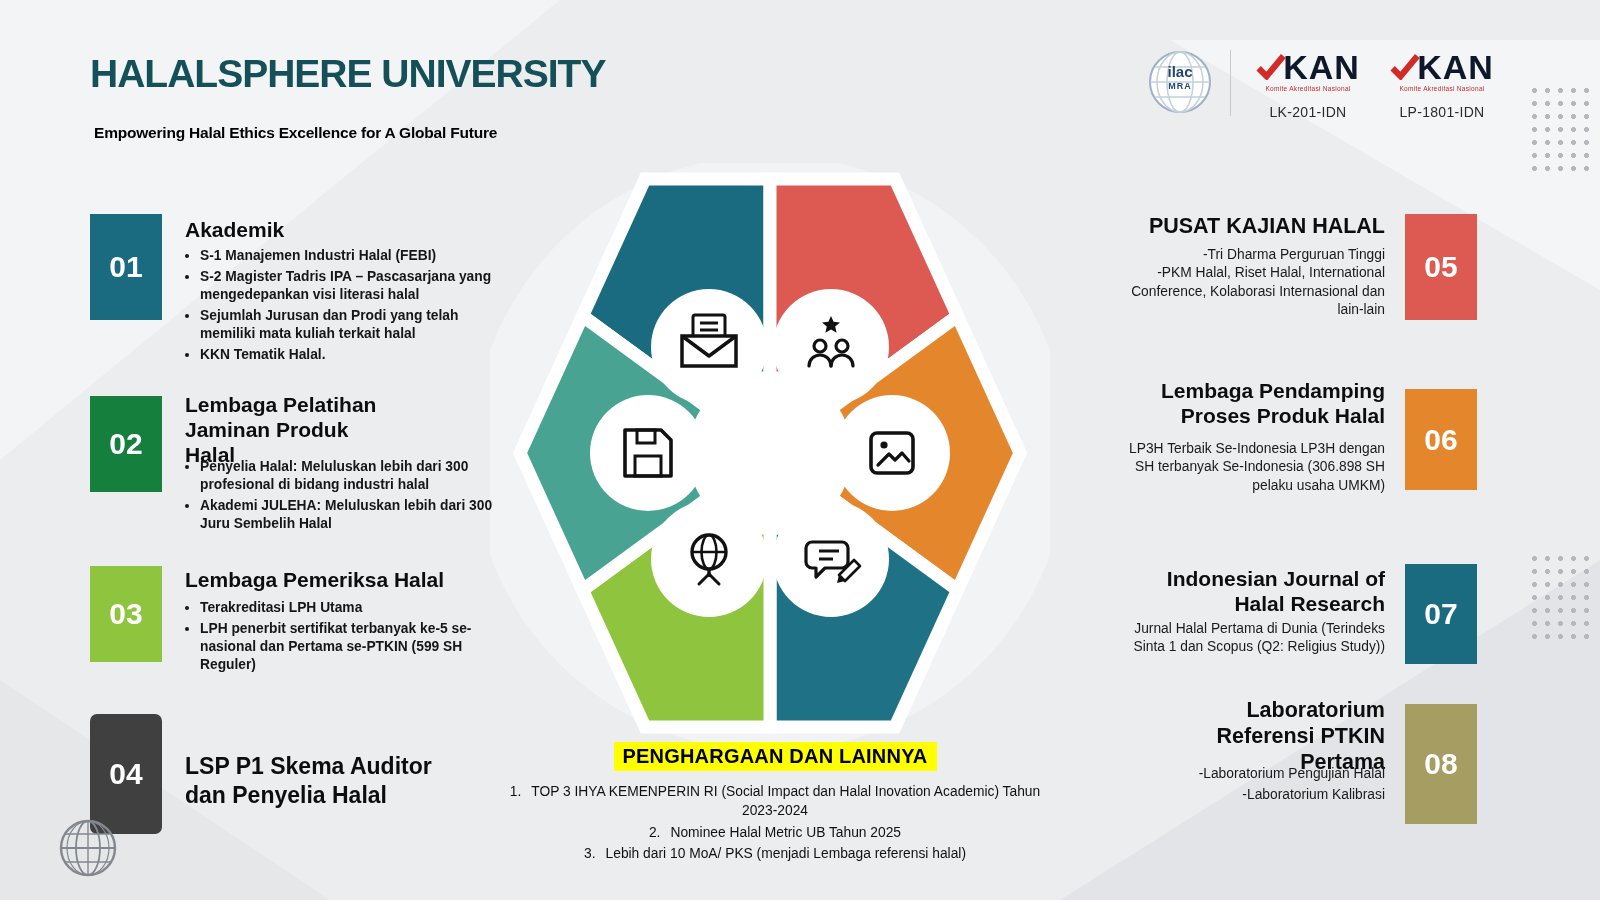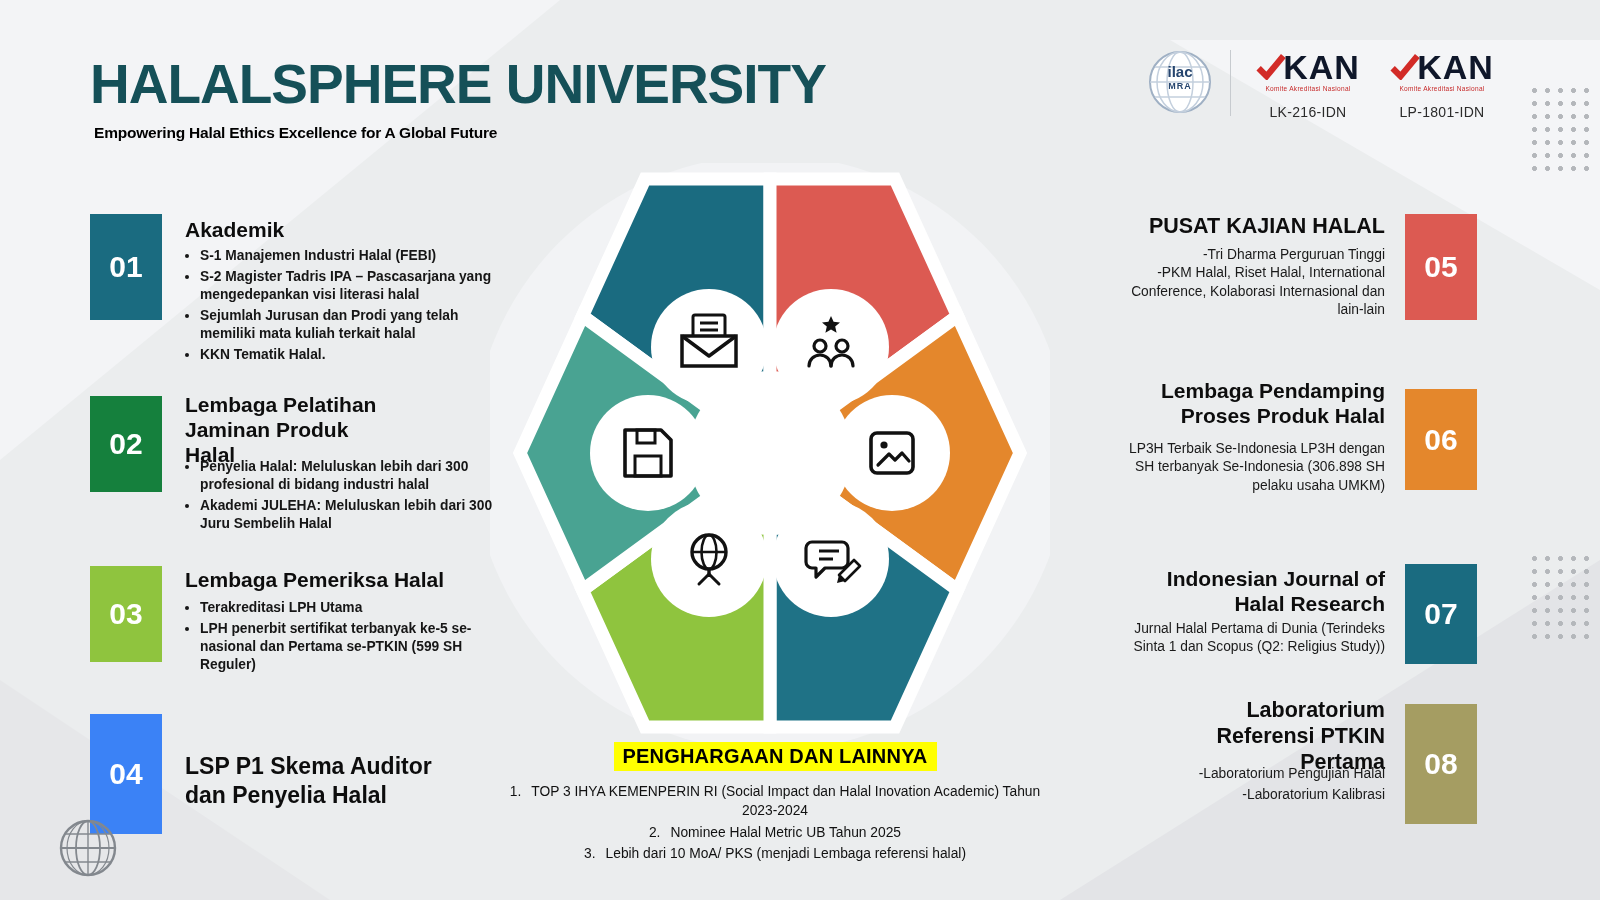--- a/index.html
+++ b/index.html
@@ -12,21 +12,21 @@
   #bg1{left:0;top:0;width:560px;height:460px;background:#f3f4f6;clip-path:polygon(0 0,100% 0,0 100%);}
   #bg2{right:0;top:40px;width:430px;height:250px;background:#f4f5f7;clip-path:polygon(100% 0,100% 100%,0 0);}
   #bg3{right:0;bottom:0;width:540px;height:340px;background:#e3e4e7;clip-path:polygon(100% 0,100% 100%,0 100%);}
   #bg4{left:0;bottom:0;width:330px;height:220px;background:#e6e7e9;clip-path:polygon(0 0,0 100%,100% 100%);}
   .dots{position:absolute;width:64px;height:92px;
     background-image:radial-gradient(#b4b7bb 2.2px,transparent 2.7px);
     background-size:13px 13px;}
   #dots1{right:8px;top:84px;}
   #dots2{right:8px;top:552px;}
   
-  #title{position:absolute;left:90px;top:52px;font-size:55px;font-weight:800;letter-spacing:-1px;white-space:nowrap;}
+  #title{position:absolute;left:90px;top:52px;font-size:39px;font-weight:800;letter-spacing:-1px;white-space:nowrap;}
   #subtitle{position:absolute;left:94px;top:124px;font-size:15.5px;font-weight:700;color:#000;letter-spacing:-0.2px;}
   
   #logos{position:absolute;left:1148px;top:50px;display:flex;align-items:flex-start;gap:16px;}
   .ilac{position:relative;width:64px;height:64px;}
   .ilac-label{position:absolute;left:0;top:14px;width:64px;text-align:center;line-height:1;}
   .ilac-main{font-size:15px;font-weight:800;color:#26456e;}
   .ilac-sub{font-size:9px;font-weight:700;color:#26456e;margin-top:3px;letter-spacing:1px;}
   .logo-sep{width:1px;height:66px;background:#c7cbcf;margin:0 2px;}
   .kan-block{text-align:center;min-width:118px;}
   .kan-row{display:flex;align-items:center;justify-content:center;}
@@ -172,38 +172,38 @@
     </div>
     <div class="logo-sep"></div>
     <div class="kan-block">
       <div class="kan-row">
         <svg class="kan-check" width="30" height="27" viewBox="0 0 34 30">
           <path d="M3 17 L12 26 L31 3" fill="none" stroke="#d22b27" stroke-width="7"></path>
         </svg>
         <span class="kan-text">KAN</span>
       </div>
       <div class="kan-tag">Komite Akreditasi Nasional</div>
-      <div class="kan-code">LK-216-IDN</div>
+      <div class="kan-code">LK-201-IDN</div>
     </div>
     <div class="kan-block">
       <div class="kan-row">
         <svg class="kan-check" width="30" height="27" viewBox="0 0 34 30">
           <path d="M3 17 L12 26 L31 3" fill="none" stroke="#d22b27" stroke-width="7"></path>
         </svg>
         <span class="kan-text">KAN</span>
       </div>
       <div class="kan-tag">Komite Akreditasi Nasional</div>
       <div class="kan-code">LP-1801-IDN</div>
     </div>
   </div>
 
   <div class="num-square" id="sq01" style="background: rgb(26, 107, 128);">01</div>
   <div class="num-square" id="sq02" style="background: #15803d;">02</div>
   <div class="num-square" id="sq03" style="background: rgb(143, 196, 62);">03</div>
-  <div class="num-square" id="sq04" style="background: #3b82f6;">04</div>
+  <div class="num-square" id="sq04" style="background: #404040; border-radius: 7px;">04</div>
   <div class="num-square" id="sq05" style="background: rgb(220, 90, 82);">05</div>
   <div class="num-square" id="sq06" style="background: rgb(228, 135, 44);">06</div>
   <div class="num-square" id="sq07" style="background: rgb(26, 107, 128);">07</div>
   <div class="num-square" id="sq08" style="background: rgb(165, 157, 98);">08</div>
 
   <div class="l-title" id="t01">Akademik</div>
   <ul class="bullets" id="b01">
     <li>S-1 Manajemen Industri Halal (FEBI)</li>
     <li>S-2 Magister Tadris IPA – Pascasarjana yang mengedepankan visi literasi halal</li>
     <li>Sejumlah Jurusan dan Prodi yang telah memiliki mata kuliah terkait halal</li>

